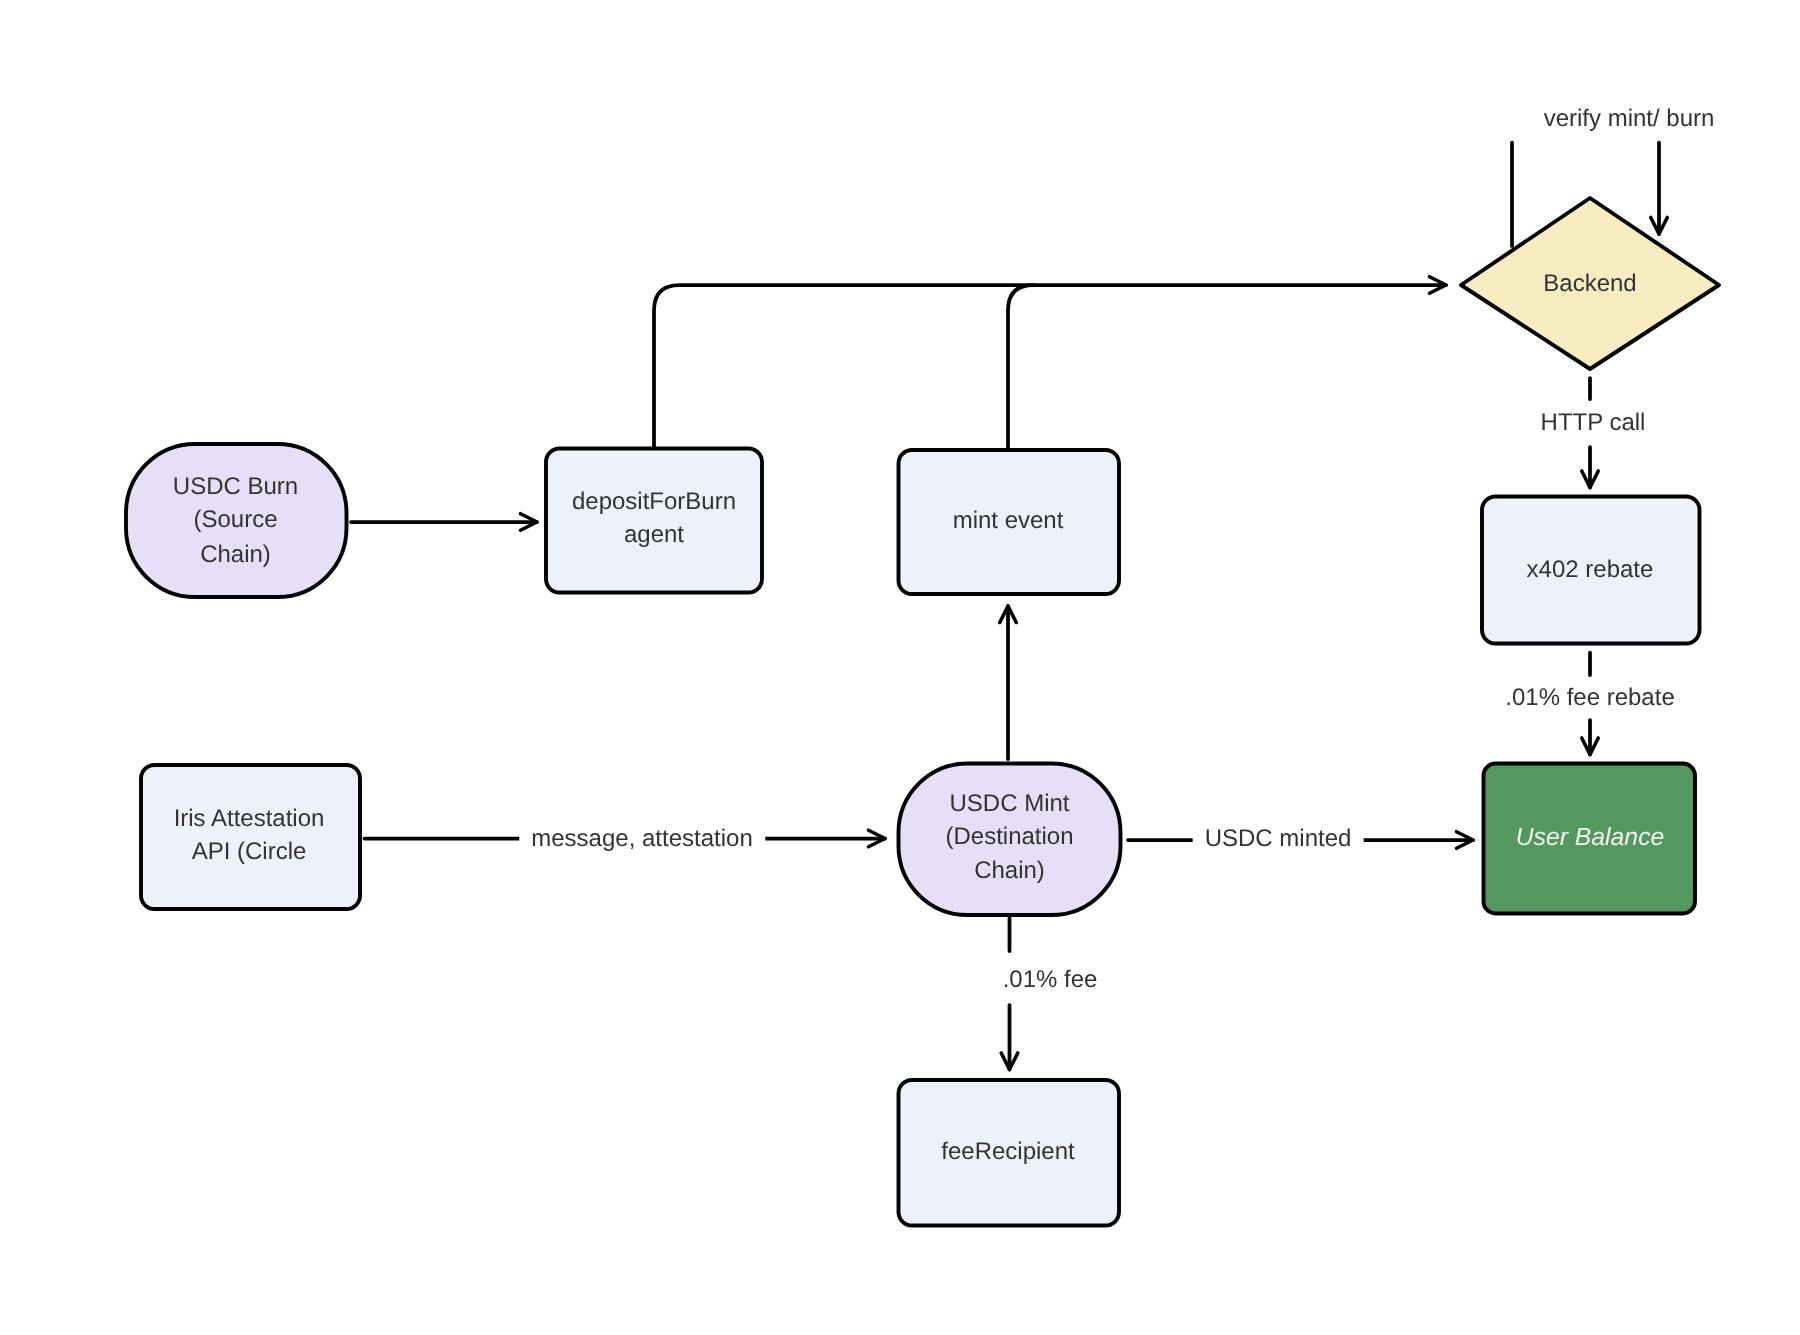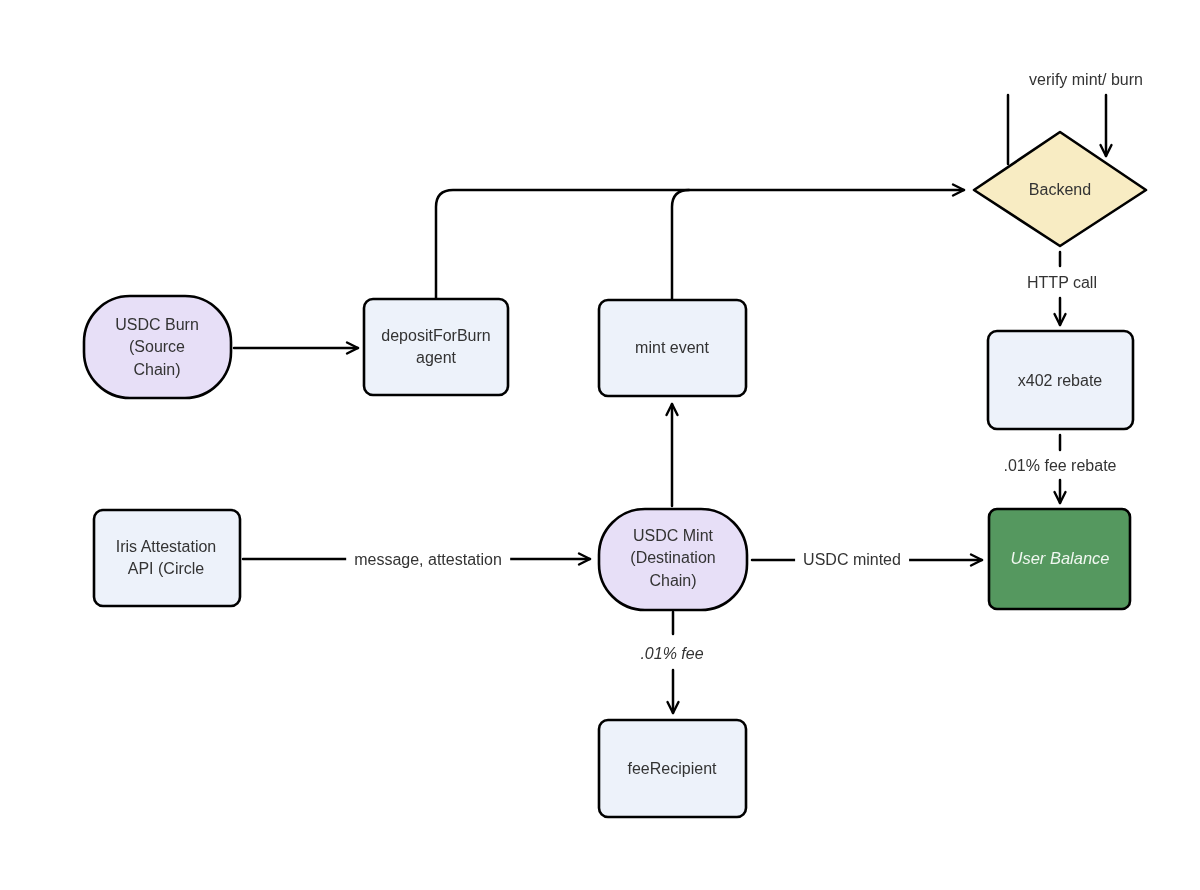--- a/index.html
+++ b/index.html
@@ -87,15 +87,15 @@
   <div class="lbl" style="left:673px; top:559px;">USDC Mint
 (Destination
 Chain)</div>
   <div class="lbl" style="left:672px; top:769px;">feeRecipient</div>
 
   <div class="lbl" style="left:1054px; top:80px;margin-left:32px;">verify mint/ burn</div>
   <div class="lbl" style="left:1062px; top:283px;">HTTP call</div>
   <div class="lbl" style="left:1060px; top:466px;text-align:center;">.01% fee rebate</div>
   <div class="lbl bg" style="left:408px; top:560px;margin-left:20px;">message, attestation</div>
   <div class="lbl bg" style="left:852px; top:560px;">USDC minted</div>
-  <div class="lbl" style="left:672px; top:654px;font-style:italic;">.01% fee</div>
+  <div class="lbl" style="left:700px; top:654px;">.01% fee</div>
 
 </div>
 
 </body></html>

